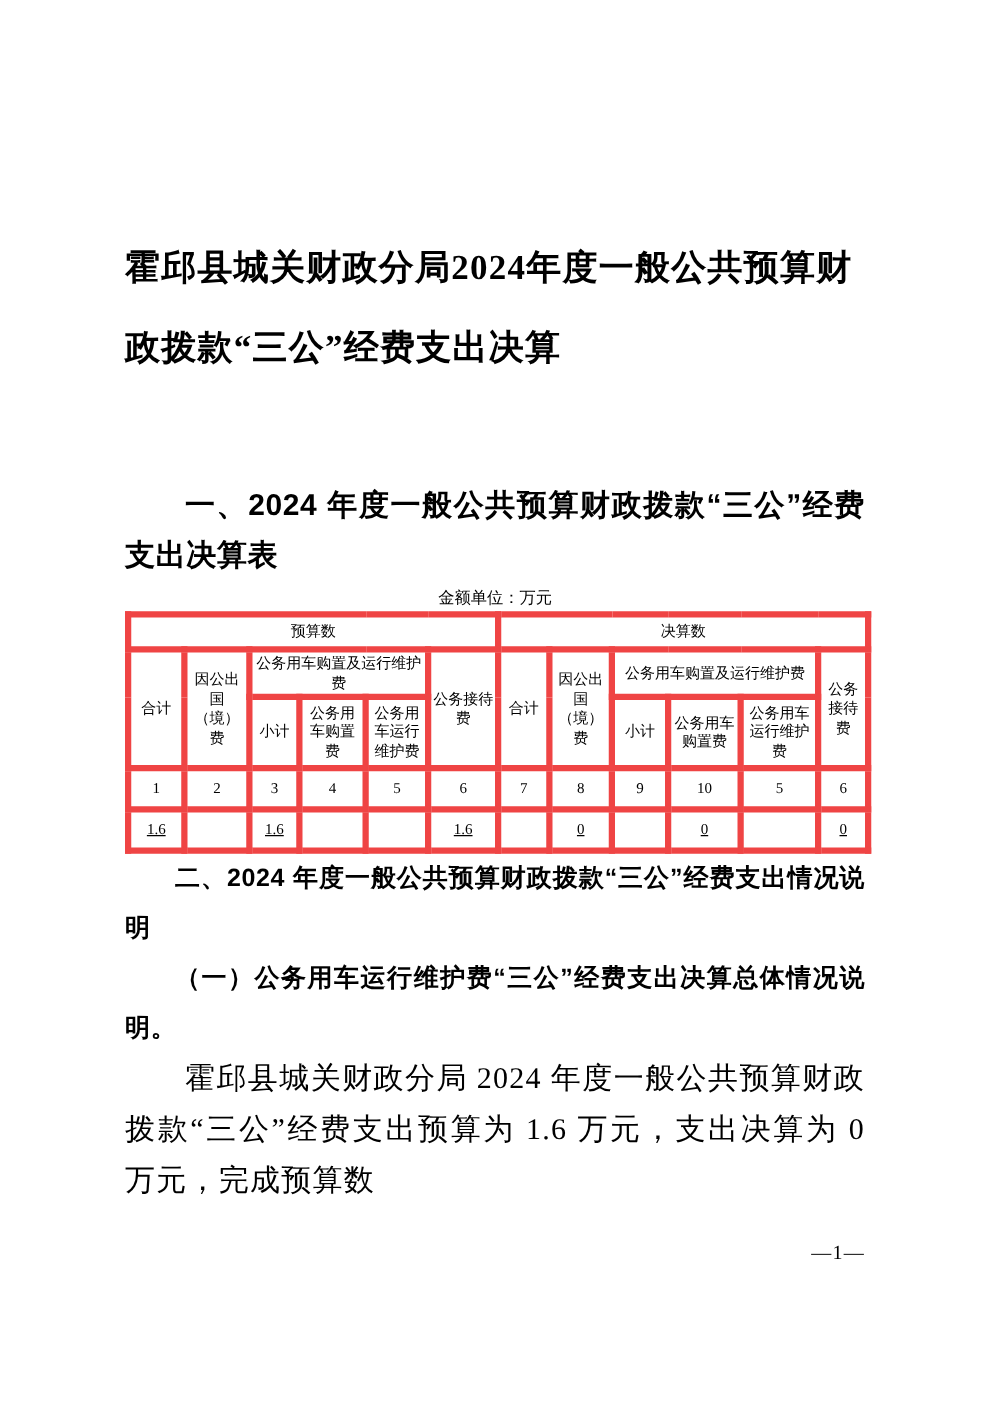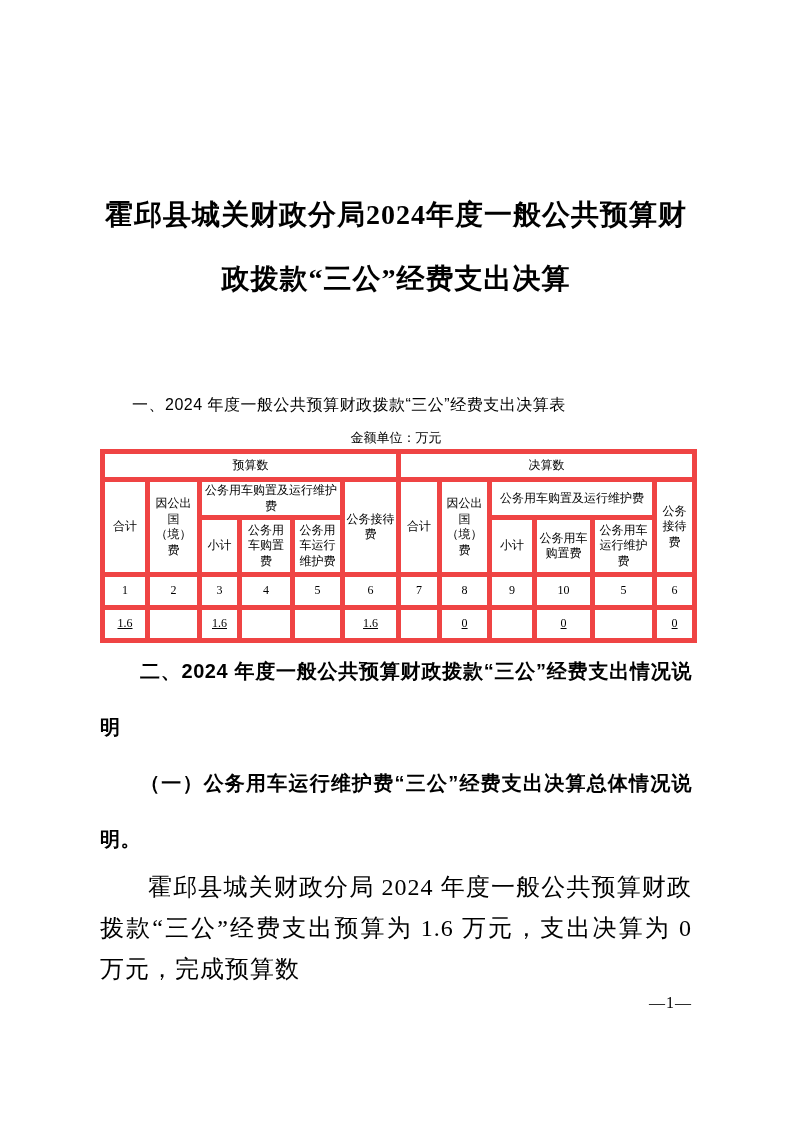--- a/index.html
+++ b/index.html
@@ -10,31 +10,31 @@
     background: #ffffff;
     box-sizing: border-box;
     padding: 0 101px 0 100px;
     color: #000;
     font-family: "Liberation Serif", "DejaVu Serif", serif;
     overflow: hidden;
   }
   .doc-title {
     margin: 0;
     padding-top: 183px;
-    text-align: center;
+    text-align: left;
     font-size: 28px;
     line-height: 64px;
     font-weight: bold;
     letter-spacing: 1px;
     font-family: "Liberation Serif", "DejaVu Serif", serif;
   }
   .section-heading {
     margin: 74px 0 0 0;
-    font-size: 16px;
-    font-weight: normal;
+    font-size: 24px;
+    font-weight: bold;
     line-height: 40px;
     text-indent: 2em;
     text-align: justify;
     letter-spacing: 0.5px;
     font-family: "Liberation Sans", "DejaVu Sans", sans-serif;
   }
   .unit-label {
     margin-top: 4px;
     text-align: center;
     font-size: 13px;
@@ -62,21 +62,21 @@
   tr.r5 { height: 33px; text-decoration: underline; }
   .note {
     margin: 4px 0 0 0;
     font-size: 13px;
     line-height: 21px;
     text-align: justify;
   }
   .para {
     margin: 0;
     font-size: 20px;
-    line-height: 56px;
+    line-height: 40px;
     text-indent: 2em;
     text-align: justify;
     letter-spacing: 0.5px;
   }
   .para.h-bold {
     font-weight: bold;
     font-family: "Liberation Sans", "DejaVu Sans", sans-serif;
   }
   .body-para {
     margin: 0;

